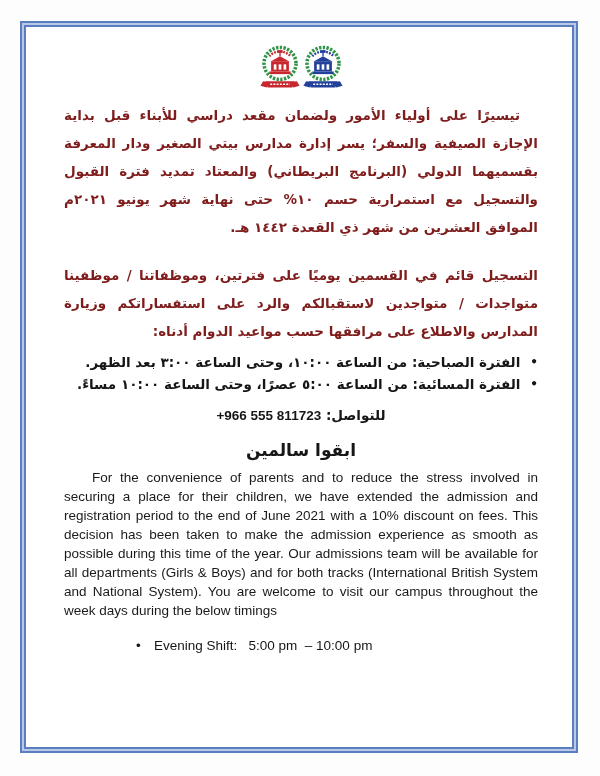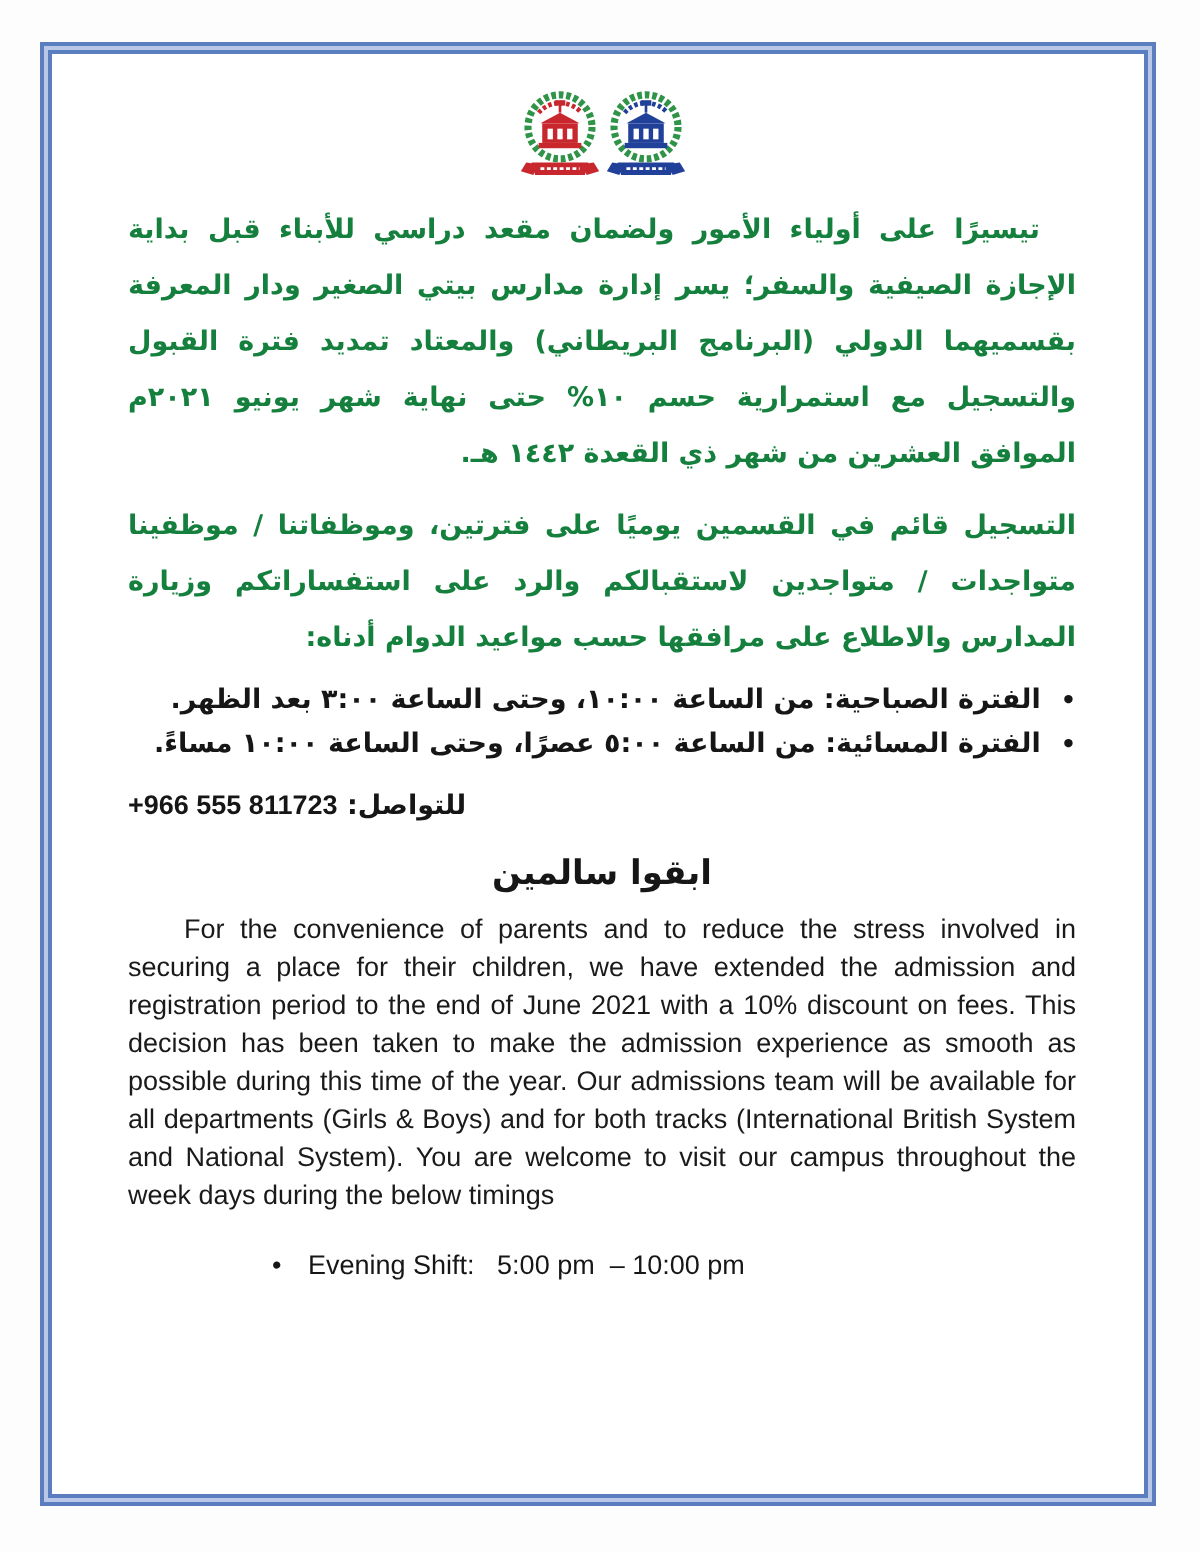--- a/index.html
+++ b/index.html
@@ -18,29 +18,29 @@
   }
   
   .logo-row{margin-top:8px;text-align:center;height:48px;}
   .logo-row svg{vertical-align:top;}
   .emblem{display:inline-block;}
   .emblem + .emblem{margin-left:-5px;}
   
   .ar{
     direction:rtl;text-align:justify;font-weight:bold;
     font-family:"DejaVu Sans",sans-serif;
-    font-size:13.5px;line-height:28px;color:#15803d;
+    font-size:13.5px;line-height:28px;color:#7f1d1d;
   }
   .ar-para1{margin-top:10px;text-indent:18px;}
-  .ar-para2{margin-top:8px;}
+  .ar-para2{margin-top:20px;}
   .ar-bullets{margin-top:6px;}
   .ar-bullet{direction:rtl;display:flex;gap:10px;line-height:22px;
     font-weight:bold;font-family:"DejaVu Sans",sans-serif;font-size:13.5px;}
   .ar-bullet .dot{flex:0 0 auto;font-size:12px;}
-  .ar-contact{margin-top:10px;direction:rtl;text-align:left;font-weight:bold;
+  .ar-contact{margin-top:10px;direction:rtl;text-align:center;font-weight:bold;
     font-family:"DejaVu Sans",sans-serif;font-size:13.5px;line-height:20px;}
   .ar-contact .num{direction:ltr;unicode-bidi:embed;display:inline-block;
     font-family:"Liberation Sans",sans-serif;}
   .ar-closing{margin-top:14px;text-align:center;font-weight:bold;
     font-family:"DejaVu Sans",sans-serif;font-size:17px;line-height:20px;}
   
   .en{font-size:13.5px;line-height:19px;text-align:justify;color:#1a1a1a;}
   .en-para1{margin-top:8px;text-indent:28px;}
   .en-bullets{margin:16px 0 0 0;padding-left:72px;list-style:none;}
   .en-bullets li{line-height:20px;font-size:13.5px;}

